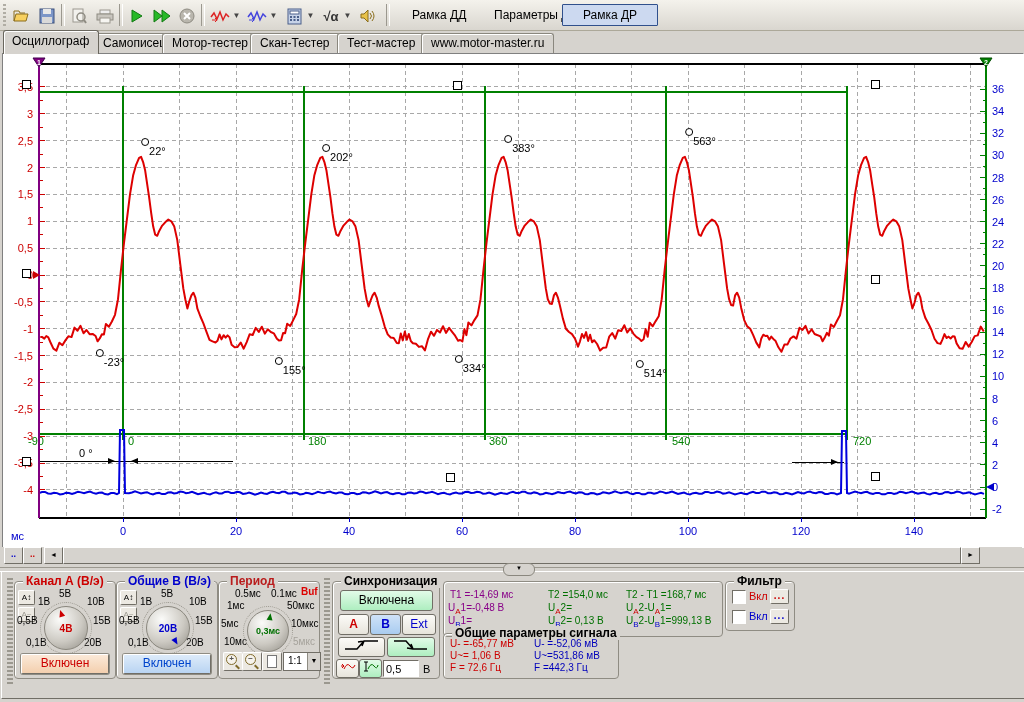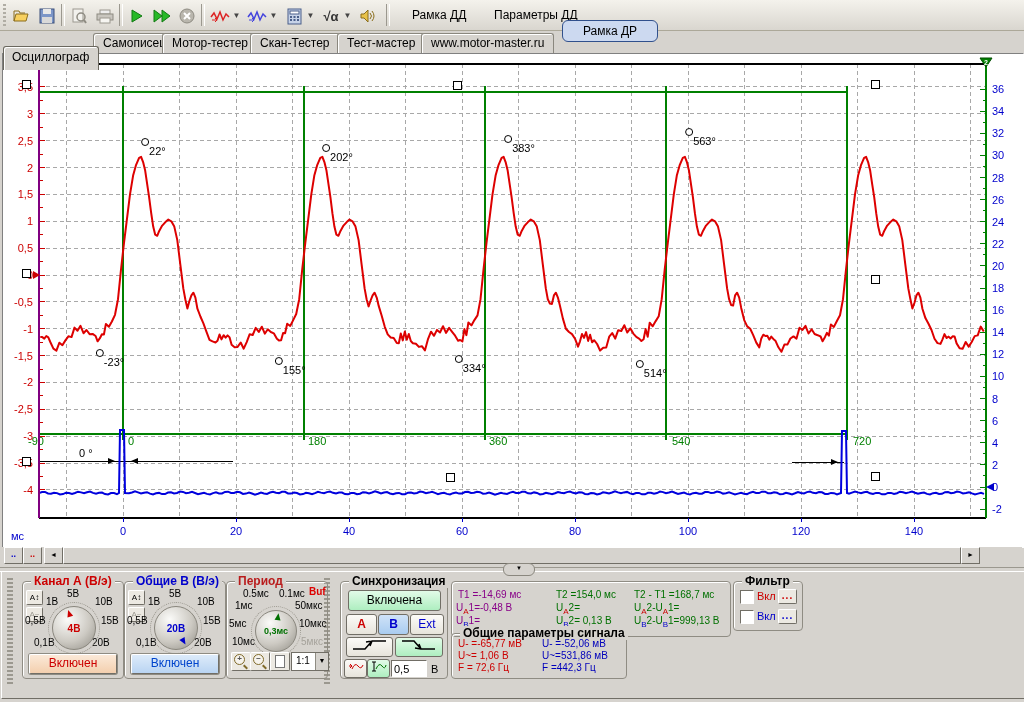--- a/index.html
+++ b/index.html
@@ -10,28 +10,28 @@
   .toolbar{position:absolute;left:0;top:0;width:1024px;height:30px;
            background:linear-gradient(#f4f2ec,#d9d6cf);border-bottom:1px solid #aca899;}
   .tsep{position:absolute;top:4px;width:2px;height:22px;border-left:1px solid #9b988f;border-right:1px solid #fff;}
   .tgrip{position:absolute;top:4px;width:3px;height:22px;
          background:repeating-linear-gradient(#b0ada4 0 2px,transparent 2px 4px);}
   .ibtn{position:absolute;top:3px;width:24px;height:24px;border:1px solid transparent;border-radius:2px;
         display:flex;align-items:center;justify-content:center;}
   .darr{position:absolute;top:3px;width:11px;height:24px;display:flex;align-items:center;justify-content:center;
         font-size:8px;color:#444;}
   .tlabel{position:absolute;top:5px;height:20px;line-height:20px;padding:0 8px;font-size:12px;}
-  .tlabel.sel{background:#ccd9f0;border:1px solid #30508c;border-radius:6px;top:20px;}
+  .tlabel.sel{background:#ccd9f0;border:1px solid #30508c;border-radius:1px;top:4px;}
 
   
   .tabbar{position:absolute;left:0;top:30px;width:1024px;height:23px;}
   .tab{position:absolute;top:3px;height:19px;line-height:18px;padding:0 9px;font-size:12px;
        background:#d6d3ce;border:1px solid #8a877e;border-bottom:none;border-radius:3px 3px 0 0;
        box-shadow:inset 1px 1px 0 #fff;color:#000;}
-  .tab.active{top:16px;height:23px;line-height:21px;z-index:5;border-color:#6a675e;padding-left:8px;}
+  .tab.active{top:0;height:23px;line-height:21px;z-index:5;border-color:#6a675e;padding-left:8px;}
 
   
   .plotwrap{position:absolute;left:2px;top:53px;width:1020px;height:493px;background:#fff;
             border:1px solid;border-color:#808080 #fff #fff #808080;}
   .plotwrap svg{position:absolute;left:0;top:0;}
   svg text{font-family:"Liberation Sans","DejaVu Sans",sans-serif;}
 
   
   .scrollrow{position:absolute;left:2px;top:547px;width:1020px;height:17px;background:#d6d3ce;}
   .sbtn{position:absolute;top:0;width:17px;height:15px;background:#d6d3ce;border:1px solid;
@@ -41,21 +41,21 @@
   .collapse{position:absolute;left:503px;top:563px;width:30px;height:11px;background:#d6d3ce;
             border:1px solid #8a877e;border-radius:6px;text-align:center;font-size:6px;line-height:9px;z-index:6;}
   .divider{position:absolute;left:0;top:567px;width:1024px;height:3px;border-top:1px solid #9b988f;border-bottom:1px solid #fff;}
 
   
   .ctrlbar{position:absolute;left:1px;top:571px;width:1022px;height:126px;background:#d6d3ce;
            border:1px solid;border-color:#fff #716e66 #716e66 #fff;}
   .grip{position:absolute;top:6px;width:6px;height:108px;
         background:repeating-linear-gradient(#9b988f 0 2px,transparent 2px 4px);
         border-left:2px solid #d6d3ce;border-right:2px solid #d6d3ce;}
-  .group{position:absolute;border:1px solid #8f8c83;border-radius:4px;box-shadow:inset 1px 1px 0 #fff;margin-left:8px;}
+  .group{position:absolute;border:1px solid #8f8c83;border-radius:4px;box-shadow:inset 1px 1px 0 #fff;}
   .group>.legend{position:absolute;top:-8px;left:8px;background:#d6d3ce;padding:0 3px;font-weight:bold;font-size:12px;white-space:nowrap;}
   .legend.red{color:#cc0000}.legend.blue{color:#0000cc}.legend.green{color:#b91c1c}
 
   .minibtn{position:absolute;width:17px;height:15px;background:#ece9e2;border:1px solid;
            border-color:#fff #716e66 #716e66 #fff;border-radius:2px;font-size:8px;text-align:center;line-height:13px;padding:0;}
   .minibtn.dis{color:#9b988f}
   .knob{position:absolute;width:42px;height:42px;border-radius:50%;
         background:radial-gradient(circle at 35% 30%,#fbfbf9,#cdcac3 55%,#918e86);
         border:1px solid #8a877e;display:flex;align-items:center;justify-content:center;}
   .knob::after{content:"";position:absolute;inset:-5px;border:1px dotted #9b988f;border-radius:50%;}

